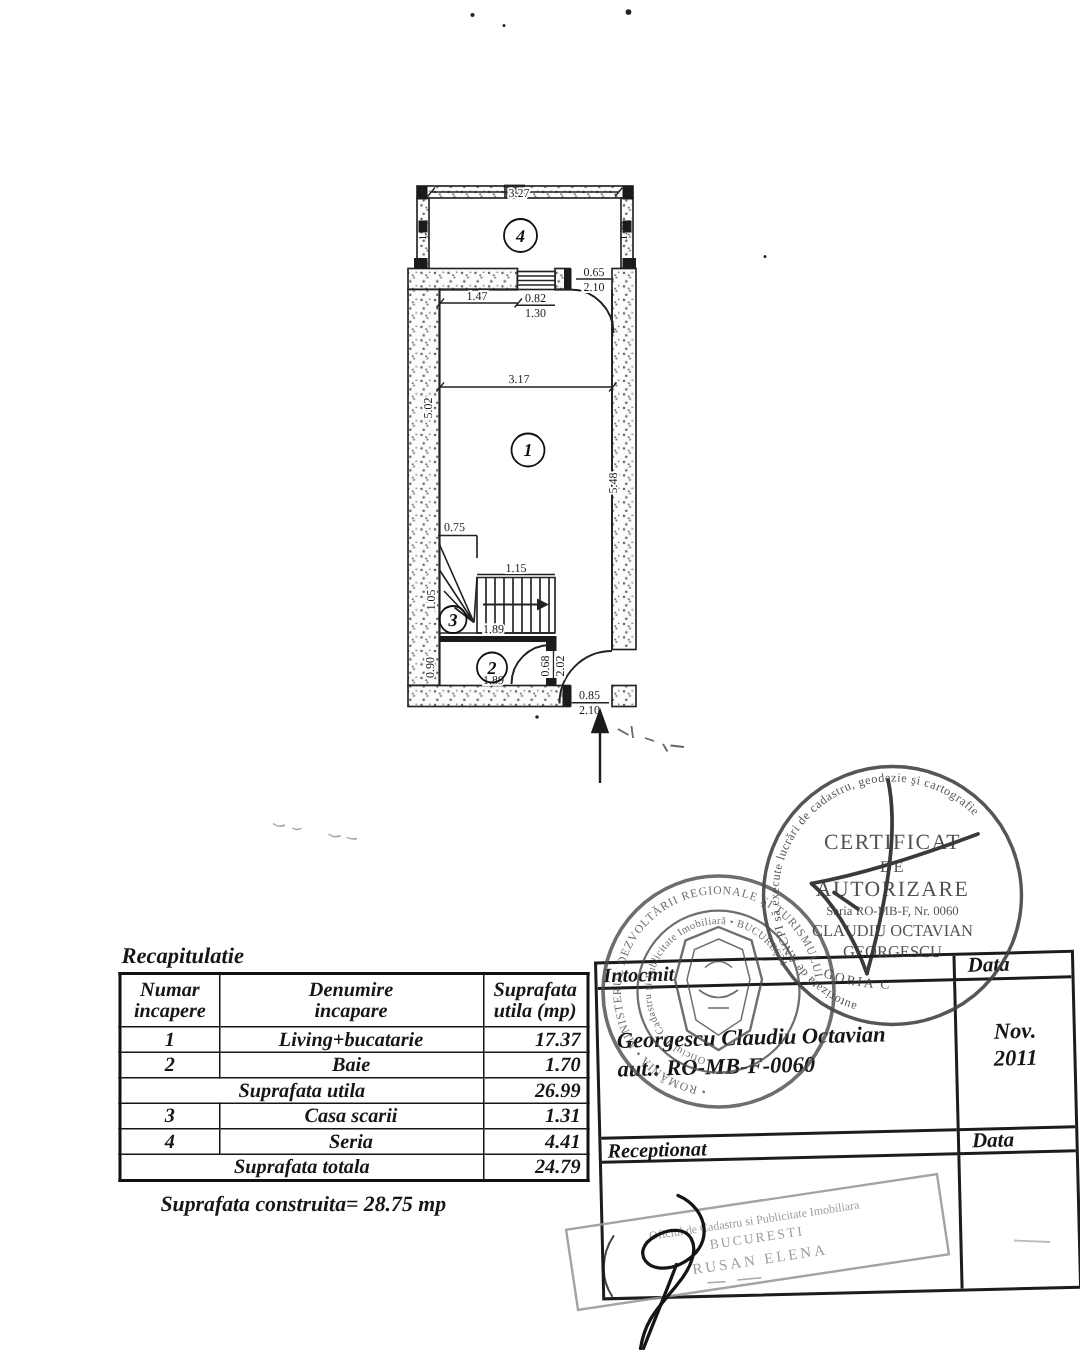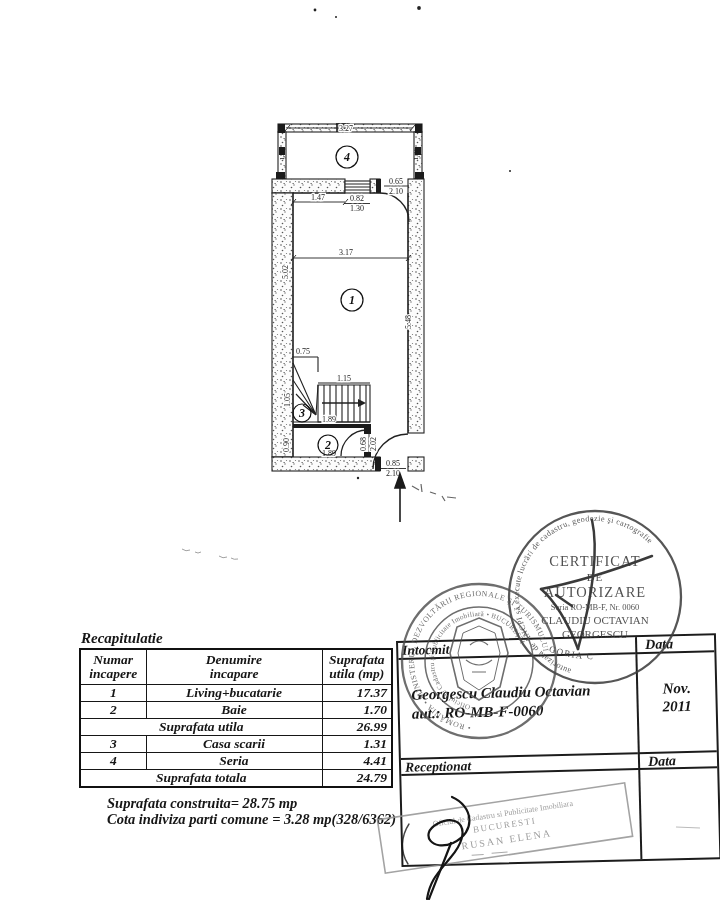--- a/index.html
+++ b/index.html
@@ -224,21 +224,20 @@
       <td class="r">4.41</td>
     </tr>
     <tr>
       <td class="c" colspan="2">Suprafata totala</td>
       <td class="r">24.79</td>
     </tr>
   </tbody>
     </table>
   <div class="notes">
     <div>Suprafata construita= 28.75 mp</div>
-    <div>Cota indiviza parti comune = 3.28 mp(328/6362)</div>
   </div>
 </div>
 
 <div class="form">
   <div class="cell rowline lbl">Intocmit</div>
   <div class="cell rowline colR lblD">Data</div>
   <div class="cell author">
     <div>Georgescu Claudiu Octavian</div>
     <div>aut.: RO-MB-F-0060</div>
   </div>

